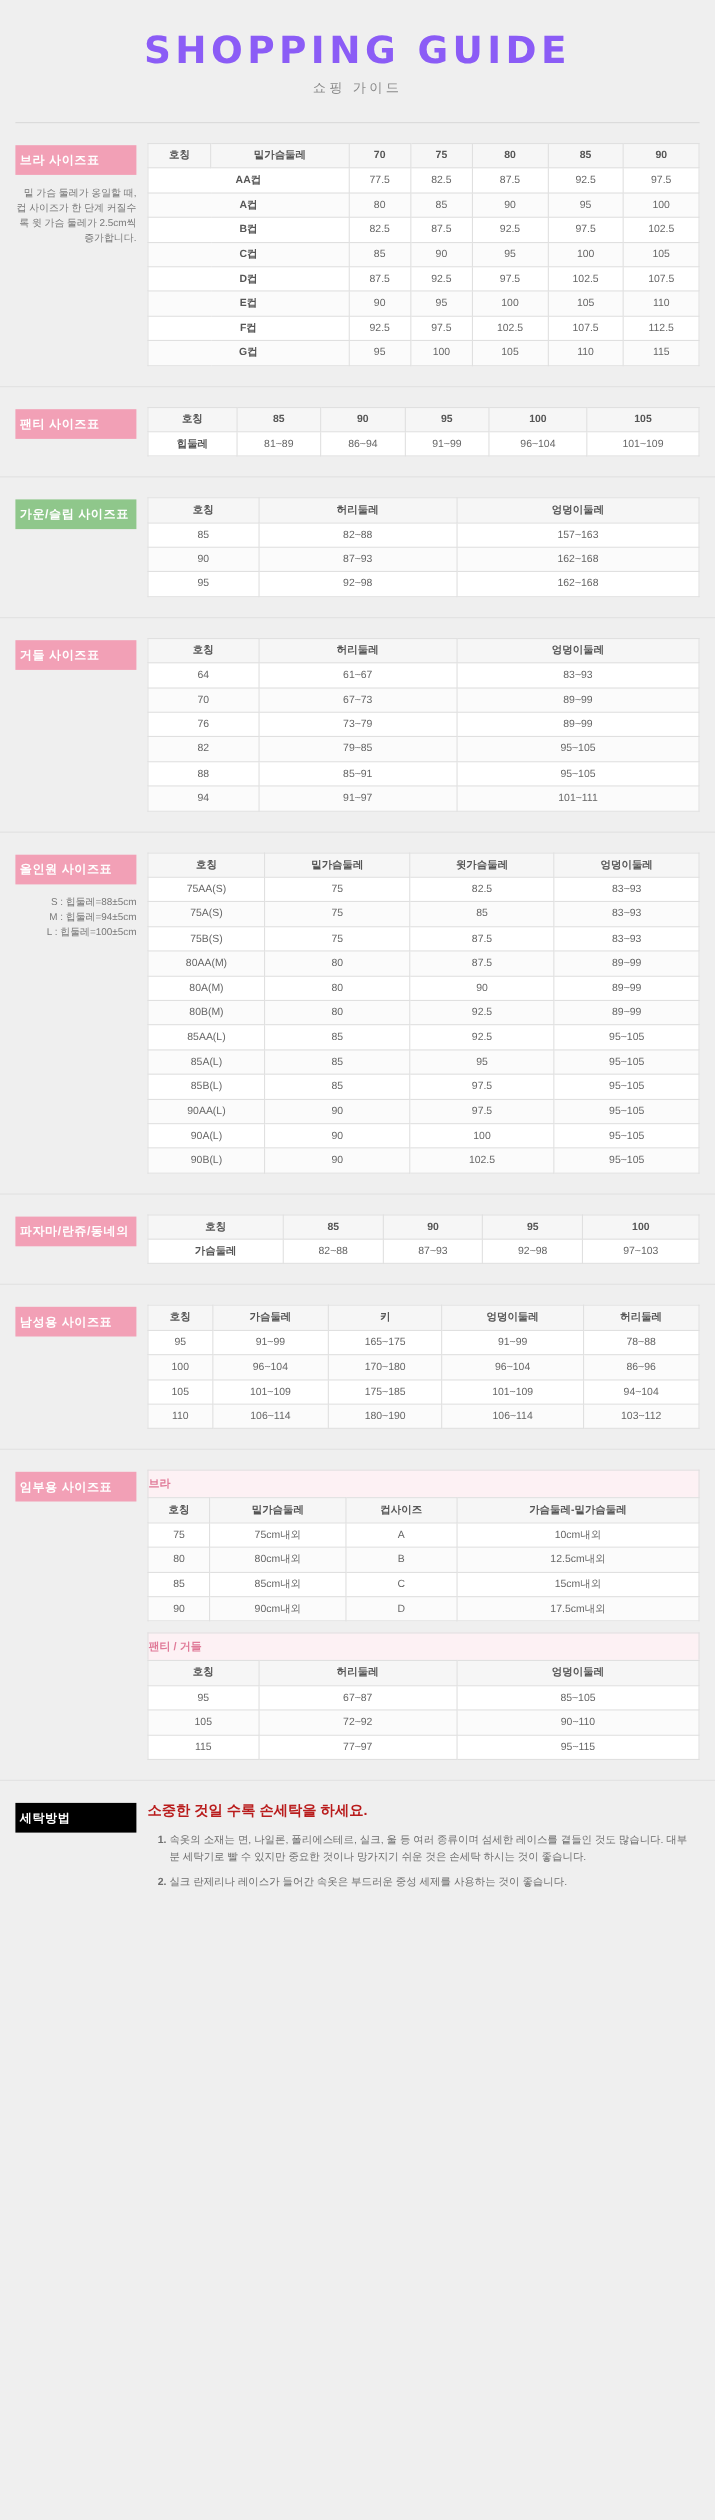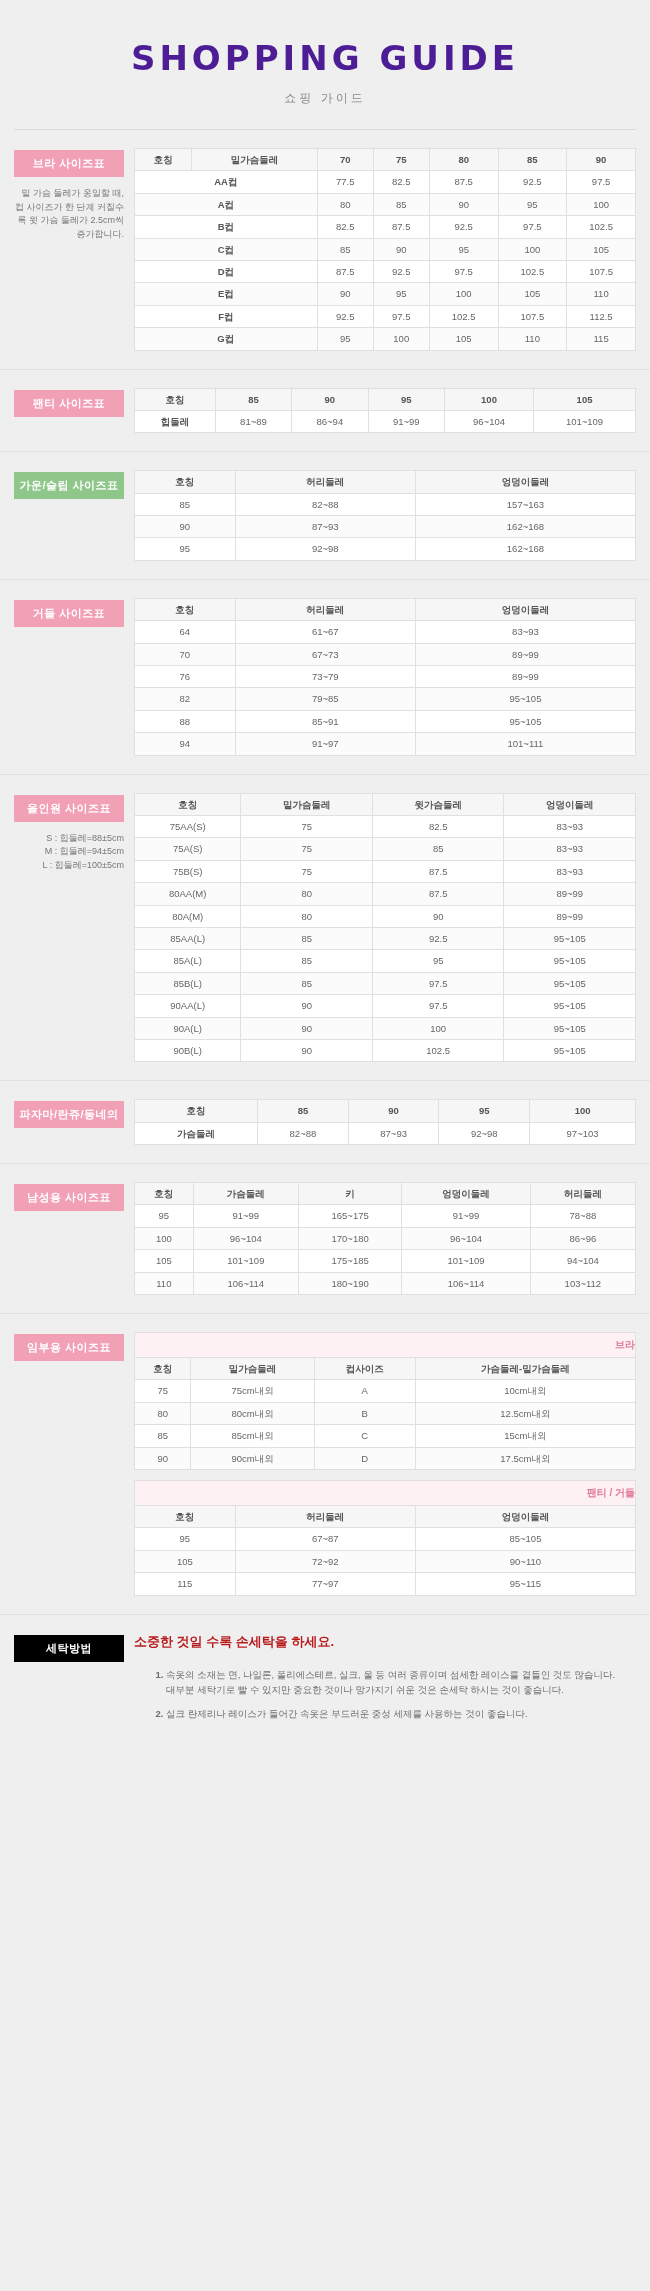--- a/index.html
+++ b/index.html
@@ -12,46 +12,46 @@
   }
   .page { width: 650px; background: #efefef; padding-bottom: 10px; }
 
   
   .header {
     background: #efefef;
     text-align: center;
     padding: 26px 0 22px 0;
   }
   .header h1 {
-    margin: 12px;
+    margin: 0;
     font-size: 34px;
     letter-spacing: 4px;
     font-weight: bold;
-    color: #4c1d95;
+    color: #8b5cf6;
     font-family: "DejaVu Sans", sans-serif;
   }
   .header .sub {
     margin-top: 6px;
     font-size: 12px;
     color: #8a8a8a;
     letter-spacing: 3px;
   }
   .rule { border-top: 1px solid #d9d9d9; margin: 0 14px; }
 
   
   .section {
     display: flex;
     align-items: flex-start;
     padding: 18px 14px 18px 14px;
   }
   .section + .section { border-top: 1px solid #e2e2e2; }
   .label-col { width: 120px; flex: 0 0 120px; padding-top: 2px; }
   .tag {
     display: block;
-    text-align: center;
+    text-align: left;
     color: #fff;
     font-size: 11px;
     font-weight: bold;
     padding: 6px 4px;
     letter-spacing: 0.5px;
     width: 110px;
   }
   .tag.pink { background: #f2a0b6; }
   .tag.green { background: #8fc78b; }
   .tag.blue { background: #000000; }
@@ -89,38 +89,38 @@
     background: #fff;
     font-weight: bold;
     color: #555;
   }
   table.grid tbody tr:nth-child(even) td { background: #fbfbfb; }
 
   .band {
     background: #fdf1f4;
     color: #e07a98;
     font-weight: bold;
-    text-align: right;
+    text-align: left;
     font-size: 10px;
     padding: 5px 0;
     border: 1px solid #e0e0e0;
     border-bottom: none;
   }
   .spacer8 { height: 10px; }
 
   
   .wash { display: flex; padding: 18px 14px 26px 14px; border-top: 1px solid #e2e2e2; }
   .wash .body { flex: 1 1 auto; }
   .wash h3 {
     margin: 0 0 10px 0;
     font-size: 13px;
     color: #b91c1c;
     font-weight: bold;
   }
-  .wash ol { margin: 16px; padding-left: 16px; }
+  .wash ol { margin: 4px; padding-left: 16px; }
   .wash li {
     font-size: 9.5px;
     line-height: 1.65;
     color: #6d6d6d;
     margin-bottom: 8px;
     font-weight: bold;
   }
   .wash li span.normal { font-weight: normal; }
 </style>
 </head>
@@ -377,20 +377,26 @@
             <td>87.5</td>
             <td>89~99</td>
           </tr>
           <tr>
             <td>80A(M)</td>
             <td>80</td>
             <td>90</td>
             <td>89~99</td>
           </tr>
           <tr>
+            <td>80B(M)</td>
+            <td>80</td>
+            <td>92.5</td>
+            <td>89~99</td>
+          </tr>
+          <tr>
             <td>85AA(L)</td>
             <td>85</td>
             <td>92.5</td>
             <td>95~105</td>
           </tr>
           <tr>
             <td>85A(L)</td>
             <td>85</td>
             <td>95</td>
             <td>95~105</td>

